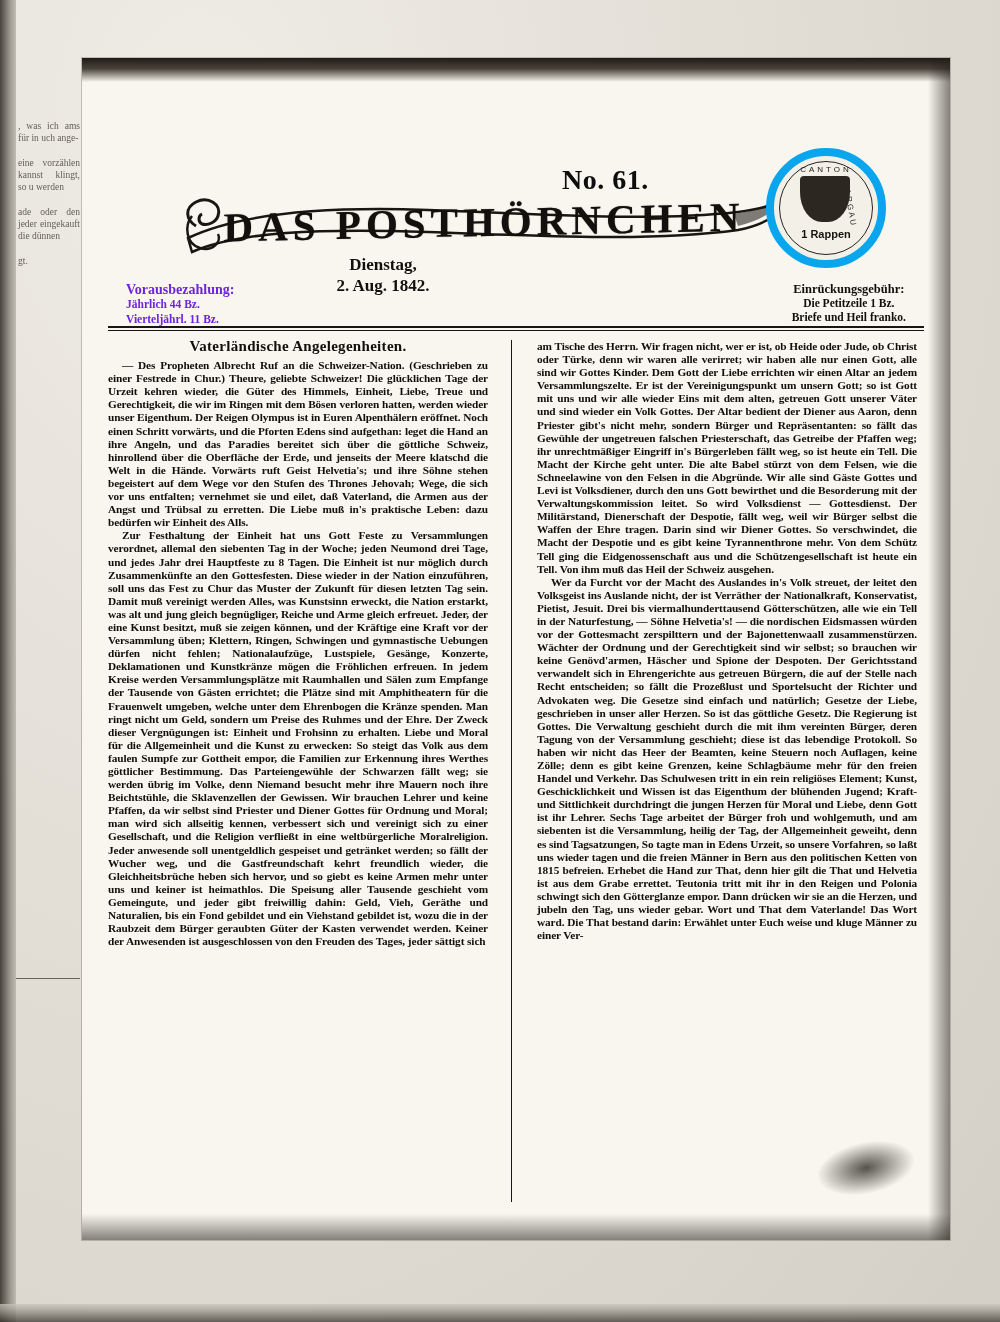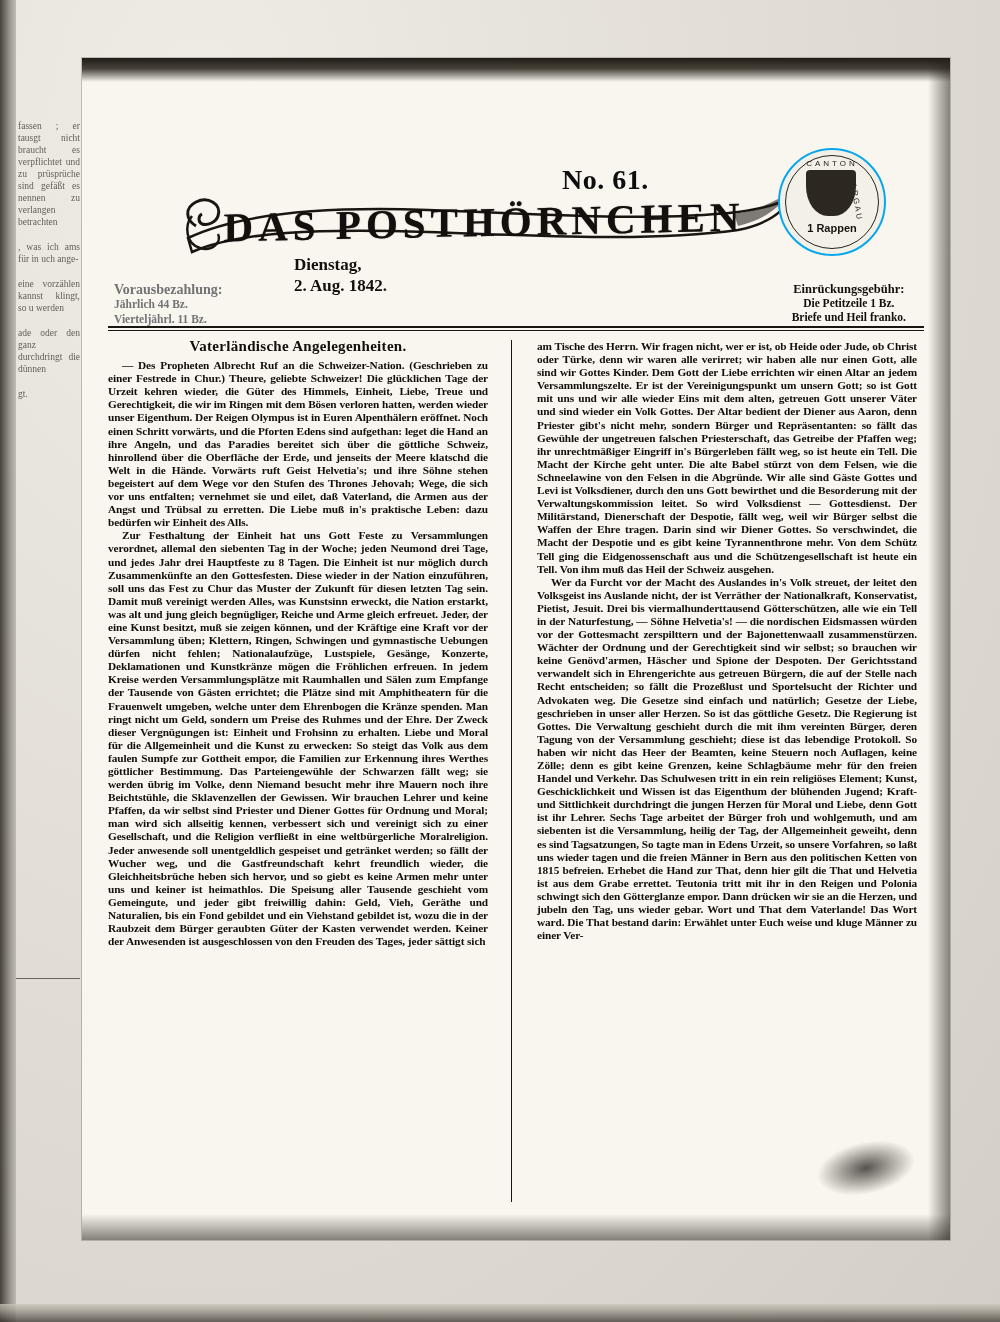--- a/index.html
+++ b/index.html
@@ -119,35 +119,35 @@
     font-family: "Liberation Serif", serif;
     font-size: 41px;
     letter-spacing: 5px;
     font-weight: bold;
     color: #161310;
     transform: skewY(-1.2deg);
     text-shadow: 0 0 1px rgba(0,0,0,.5);
   }
   .dateline {
     position: absolute;
-    left: 212px; top: 168px;
+    left: 196px; top: 168px;
     width: 210px;
-    text-align: left;
+    text-align: center;
     font-family: "Liberation Serif", serif;
     font-weight: bold;
     font-size: 17px;
     line-height: 21px;
     color: #161310;
   }
   .seal {
     position: absolute;
     right: 58px; top: 62px;
     width: 104px; height: 104px;
     border-radius: 50%;
-    border: 2px solid #0ea5e9;
+    border: 8px solid #0ea5e9;
     background: #efece4;
     overflow: hidden;
   }
   .seal .ring {
     position: absolute;
     left: 5px; top: 5px; right: 5px; bottom: 5px;
     border-radius: 50%;
     border: 1px solid #2a2621;
   }
   .seal .shield {
@@ -180,25 +180,25 @@
     left: 0; bottom: 20px; width: 104px;
     text-align: center;
     font-size: 11px;
     font-weight: bold;
     color: #1b1814;
     font-family: Liberation Sans, sans-serif;
   }
 
   .sub-left {
     position: absolute;
-    left: 32px; top: 196px;
+    left: 44px; top: 196px;
     font-size: 12.5px;
     line-height: 15px;
     font-weight: bold;
-    color: #737373;
+    color: #6d28d9;
   }
   .sub-left .head { font-size: 14px; }
   .sub-left .small { font-size: 11.5px; }
   .imprint {
     position: absolute;
     left: 240px; top: 212px;
     width: 400px;
     text-align: center;
     font-size: 13.5px;
     font-weight: bold;
@@ -279,24 +279,23 @@
     border-radius: 50%;
     transform: rotate(-12deg);
   }
 </style>
 </head>
 <body>
 
 <div id="scan">
 
   <div class="bleed">
-    <p>fassen ; er tausgt nicht braucht es verpflichtet und zu prüsprüche sind gefäßt es nennen zu verlangen betrachten</p>
     <p>, was ich ams für in uch ange-</p>
     <p>eine vorzählen kannst klingt, so u werden</p>
-    <p>ade oder den ganz durchdringt die dünnen</p>
+    <p>ade oder den jeder eingekauft die dünnen</p>
     <p>gt.</p>
   </div>
   <div class="bleed-rule" style="top:978px"></div>
 
   <div id="sheet">
     <div class="torn-top"></div>
     <div class="torn-right"></div>
     <div class="torn-bottom"></div>
 
     <div id="masthead">

